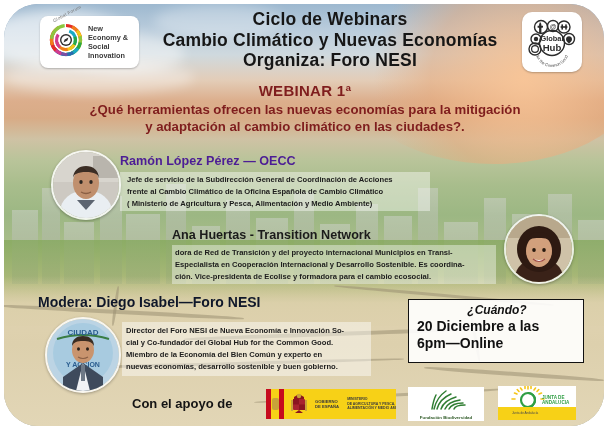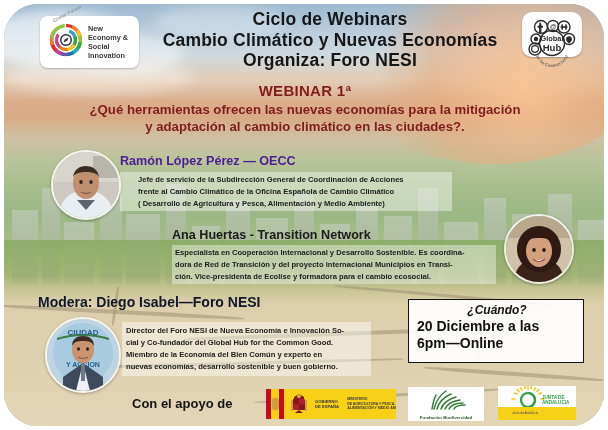--- a/index.html
+++ b/index.html
@@ -86,42 +86,42 @@
   .nesi-words{
     margin-left:5px;font-size:7.3px;line-height:1.24;color:#3b3b3b;font-weight:bold;
   }
   .nesi-words span{display:block;}
   .nesi-gf{
     position:absolute;left:12px;top:3px;font-size:4.6px;color:#777;letter-spacing:.3px;
     transform:rotate(-28deg);transform-origin:left top;
   }
   
   .logo-hub{
-    position:absolute;left:518px;top:8px;width:60px;height:45px;background:#fff;border-radius:10px;
+    position:absolute;left:518px;top:8px;width:60px;height:60px;background:#fff;border-radius:10px;
     box-shadow:0 1px 2px rgba(0,0,0,.25);
   }
 
   
   .webinar-block{
     position:absolute;left:20px;top:78px;width:562px;text-align:center;color:#7f1d1d;
   }
   .webinar-kicker{font-size:15px;font-weight:bold;letter-spacing:.3px;}
   .webinar-q{font-size:13.2px;font-weight:bold;line-height:1.3;margin-top:2px;}
 
   
   .sp1-photo{
     position:absolute;left:47px;top:146px;width:66px;height:66px;border-radius:50%;
     overflow:hidden;border:2px solid rgba(255,255,255,.85);box-shadow:0 1px 3px rgba(0,0,0,.3);
   }
   .sp1-name{
     position:absolute;left:116px;top:150px;font-size:12.6px;font-weight:bold;color:#4c1d95;
   }
   .sp1-bio{
     position:absolute;left:116px;top:168px;width:296px;
-    background:rgba(255,255,255,.42);padding:2px 18px;
+    background:rgba(255,255,255,.42);padding:2px 7px;
     font-size:7.6px;line-height:1.55;color:#1c1c1c;font-weight:bold;
   }
   .sp1-bio p{margin:0;}
 
   
   .sp2-photo{
     position:absolute;left:500px;top:210px;width:66px;height:66px;border-radius:50%;
     overflow:hidden;border:2px solid rgba(255,255,255,.8);box-shadow:0 1px 3px rgba(0,0,0,.3);
   }
   .sp2-name{
@@ -329,41 +329,41 @@
         <path d="M20 27c0-9 6-13 13-13s13 4 13 13c0-5-5-7-13-7s-13 2-13 7z" fill="#3b2d24"></path>
         <ellipse cx="28" cy="30" rx="1.7" ry="1.9" fill="#2d2722"></ellipse>
         <ellipse cx="38" cy="30" rx="1.7" ry="1.9" fill="#2d2722"></ellipse>
         <path d="M28 40q5 3 10 0" stroke="#8a5f45" stroke-width="1.3" fill="none"></path>
       </svg>
     </div>
     <div class="sp1-name">Ramón López Pérez — OECC</div>
     <div class="sp1-bio">
       <p>Jefe de servicio de la Subdirección General de Coordinación de Acciones</p>
       <p>frente al Cambio Climático de la Oficina Española de Cambio Climático</p>
-      <p>( Desarrollo de Agricultura y Pesca, Alimentación y Medio Ambiente)</p>
+      <p>( Ministerio de Agricultura y Pesca, Alimentación y Medio Ambiente)</p>
     </div>
 
     <div class="sp2-photo">
       <svg width="66" height="66" viewBox="0 0 66 66">
         <rect width="66" height="66" fill="#cfc2a8"></rect>
         <rect x="0" y="0" width="66" height="22" fill="#b8a88c"></rect>
         <ellipse cx="33" cy="62" rx="24" ry="20" fill="#3a2218"></ellipse>
         <ellipse cx="33" cy="33" rx="22" ry="23" fill="#2e1a12"></ellipse>
         <ellipse cx="33" cy="35" rx="13" ry="16" fill="#d2a07c"></ellipse>
         <path d="M20 28c0-8 6-12 13-12s13 4 13 12c-2-5-6-6-13-6s-11 1-13 6z" fill="#2e1a12"></path>
         <ellipse cx="28" cy="34" rx="1.8" ry="2" fill="#27190f"></ellipse>
         <ellipse cx="38" cy="34" rx="1.8" ry="2" fill="#27190f"></ellipse>
         <path d="M27 43q6 5 12 0 q-6 2-12 0z" fill="#ffffff"></path>
         <path d="M27 43q6 5 12 0" stroke="#9e4a46" stroke-width="1.2" fill="none"></path>
       </svg>
     </div>
     <div class="sp2-name">Ana Huertas - Transition Network</div>
     <div class="sp2-bio">
+      <p>dora de Red de Transición y del proyecto internacional Municipios en Transi-</p>
       <p>Especialista en Cooperación Internacional y Desarrollo Sostenible. Es coordina-</p>
-      <p>dora de Red de Transición y del proyecto internacional Municipios en Transi-</p>
       <p>ción. Vice-presidenta de Ecolise y formadora para el cambio ecosocial.</p>
     </div>
 
     <div class="mod-label">Modera: Diego Isabel—Foro NESI</div>
     <div class="mod-photo">
       <svg width="72" height="72" viewBox="0 0 72 72">
         <rect width="72" height="72" fill="#bcd4e4"></rect>
         <circle cx="36" cy="34" r="30" fill="#a8cbe0"></circle>
         <path d="M10 20q26-8 52 0" stroke="#3a7d44" stroke-width="2" fill="none"></path>
         <text x="36" y="16" font-family="Liberation Sans, sans-serif" font-size="8" fill="#2a5d8f" text-anchor="middle" font-weight="bold">CIUDAD</text>

